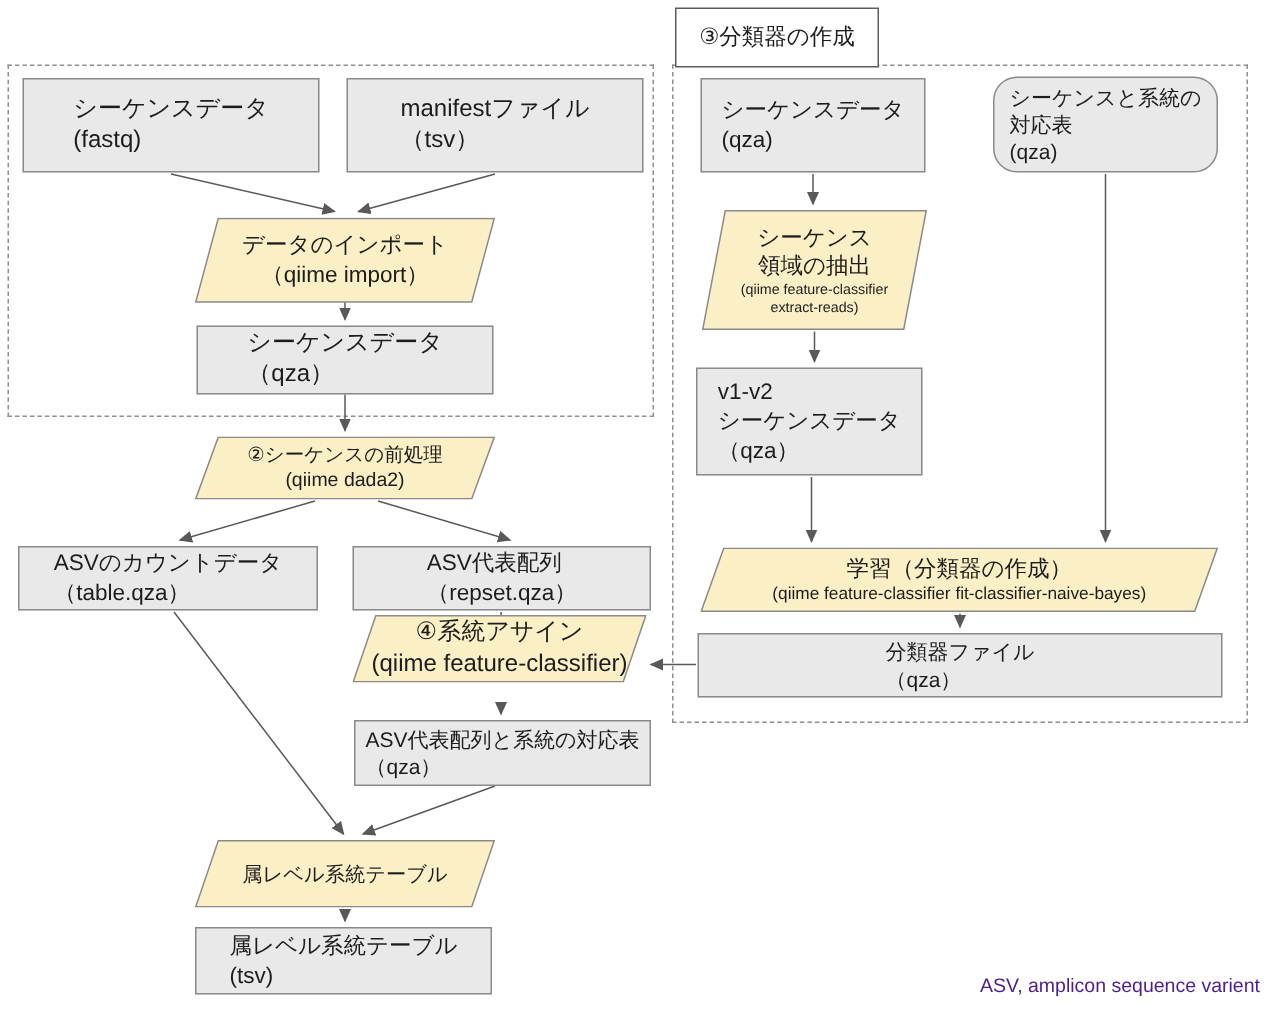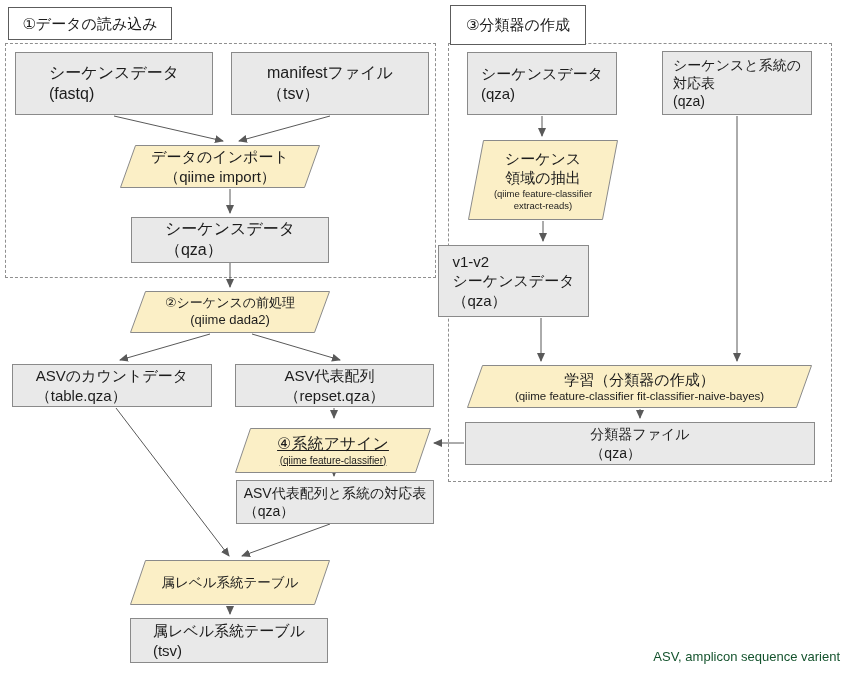--- a/index.html
+++ b/index.html
@@ -22,33 +22,30 @@
     display:flex;flex-direction:column;align-items:center;justify-content:center;
     text-align:center;
   }
   .label,.sub{white-space:pre-line;line-height:1.3;}
   .sub{line-height:1.25;}
   .sec-label{
     position:absolute;background:#ffffff;border:1px solid #5c5c5c;
     display:flex;align-items:center;justify-content:center;
     font-size:15px;z-index:3;box-sizing:border-box;
   }
-  .footnote{position:absolute;right:5px;top:649px;font-size:13px;color:#14532d;z-index:2;}
+  .footnote{position:absolute;right:5px;top:649px;font-size:13px;color:#4c1d95;z-index:2;}
 </style>
 </head>
 <body>
 
 <div id="canvas">
 
   <div class="dashed" style="left:5px;top:43px;width:429px;height:233px;"></div>
   <div class="dashed" style="left:448px;top:43px;width:382px;height:437px;"></div>
 
-  <div class="sec-label" style="left:8px;top:7px;width:164px;height:33px;">
-    <span class="label">①データの読み込み</span>
-  </div>
   <div class="sec-label" style="left:450px;top:5px;width:136px;height:40px;">
     <span class="label">③分類器の作成</span>
   </div>
 
   <svg id="arrows" width="845" height="674">
     <defs>
       <marker id="ah" markerWidth="10" markerHeight="9" refX="8" refY="4" orient="auto">
         <path id="ah-path" d="M0,0 L9,4 L0,8 Z" fill="#595959"></path>
       </marker>
     </defs>
@@ -76,21 +73,21 @@
   <div class="node box" style="left:15px;top:52px;width:198px;height:63px;font-size:16px;">
     <span class="label">シーケンスデータ
 (fastq)</span>
   </div>
 
   <div class="node box" style="left:231px;top:52px;width:198px;height:63px;font-size:16px;">
     <span class="label">manifestファイル
 （tsv）</span>
   </div>
 
-  <div class="node para" style="left:120px;top:145px;width:200px;height:43px;font-size:15px;">
+  <div class="node para" style="left:130px;top:145px;width:200px;height:57px;font-size:15px;">
     <svg class="pshape" viewBox="0 0 200 43" preserveAspectRatio="none">
       <polygon points="15.5,0.5 199.5,0.5 184.5,42.5 0.5,42.5" style="fill:var(--process-fill,#FBEFC6);stroke:var(--shape-border,#8A8A8A);" vector-effect="non-scaling-stroke"></polygon>
     </svg>
     <div class="content">
         <span class="label">データのインポート
 （qiime import）</span>
       </div>
   </div>
 
   <div class="node box" style="left:131px;top:217px;width:198px;height:46px;font-size:16px;">
@@ -111,27 +108,27 @@
   <div class="node box" style="left:12px;top:364px;width:200px;height:43px;font-size:15px;">
     <span class="label">ASVのカウントデータ
 （table.qza）</span>
   </div>
 
   <div class="node box" style="left:235px;top:364px;width:199px;height:43px;font-size:15px;">
     <span class="label">ASV代表配列
 （repset.qza）</span>
   </div>
 
-  <div class="node para" style="left:235px;top:428px;width:196px;height:45px;text-decoration:underline;">
+  <div class="node para" style="left:235px;top:410px;width:196px;height:45px;">
     <svg class="pshape" viewBox="0 0 196 45" preserveAspectRatio="none">
       <polygon points="15.5,0.5 195.5,0.5 180.5,44.5 0.5,44.5" style="fill:var(--process-fill,#FBEFC6);stroke:var(--shape-border,#8A8A8A);" vector-effect="non-scaling-stroke"></polygon>
     </svg>
     <div class="content">
       <span class="label" style="font-size:16px;">④系統アサイン</span>
-      <span class="sub" style="font-size:10px;">(qiime feature-classifier)</span>
+      <span class="sub" style="font-size:16px;">(qiime feature-classifier)</span>
     </div>
   </div>
 
   <div class="node box" style="left:236px;top:480px;width:198px;height:44px;font-size:14px;">
     <span class="label">ASV代表配列と系統の対応表
 （qza）</span>
   </div>
 
   <div class="node para" style="left:130px;top:560px;width:200px;height:45px;font-size:13.5px;">
     <svg class="pshape" viewBox="0 0 200 45" preserveAspectRatio="none">
@@ -145,39 +142,39 @@
   <div class="node box" style="left:130px;top:618px;width:198px;height:45px;font-size:15px;">
     <span class="label">属レベル系統テーブル
 (tsv)</span>
   </div>
 
   <div class="node box" style="left:467px;top:52px;width:150px;height:63px;font-size:15px;">
     <span class="label">シーケンスデータ
 (qza)</span>
   </div>
 
-  <div class="node box" style="left:662px;top:51px;width:150px;height:64px;font-size:14px;">
+  <div class="node box" style="left:662px;top:51px;width:150px;height:64px;font-size:14px;border-radius:16px;">
     <span class="label">シーケンスと系統の
 対応表
 (qza)</span>
   </div>
 
   <div class="node para" style="left:468px;top:140px;width:150px;height:80px;">
     <svg class="pshape" viewBox="0 0 150 80" preserveAspectRatio="none">
       <polygon points="15.5,0.5 149.5,0.5 134.5,79.5 0.5,79.5" style="fill:var(--process-fill,#FBEFC6);stroke:var(--shape-border,#8A8A8A);" vector-effect="non-scaling-stroke"></polygon>
     </svg>
     <div class="content">
       <span class="label" style="font-size:15px;">シーケンス
 領域の抽出</span>
       <span class="sub" style="font-size:9.5px;">(qiime feature-classifier
 extract-reads)</span>
     </div>
   </div>
 
-  <div class="node box" style="left:438px;top:245px;width:151px;height:72px;font-size:15px;">
+  <div class="node box" style="left:464px;top:245px;width:151px;height:72px;font-size:15px;">
     <span class="label">v1-v2
 シーケンスデータ
 （qza）</span>
   </div>
 
   <div class="node para" style="left:467px;top:365px;width:345px;height:43px;">
     <svg class="pshape" viewBox="0 0 345 43" preserveAspectRatio="none">
       <polygon points="15.5,0.5 344.5,0.5 329.5,42.5 0.5,42.5" style="fill:var(--process-fill,#FBEFC6);stroke:var(--shape-border,#8A8A8A);" vector-effect="non-scaling-stroke"></polygon>
     </svg>
     <div class="content">

